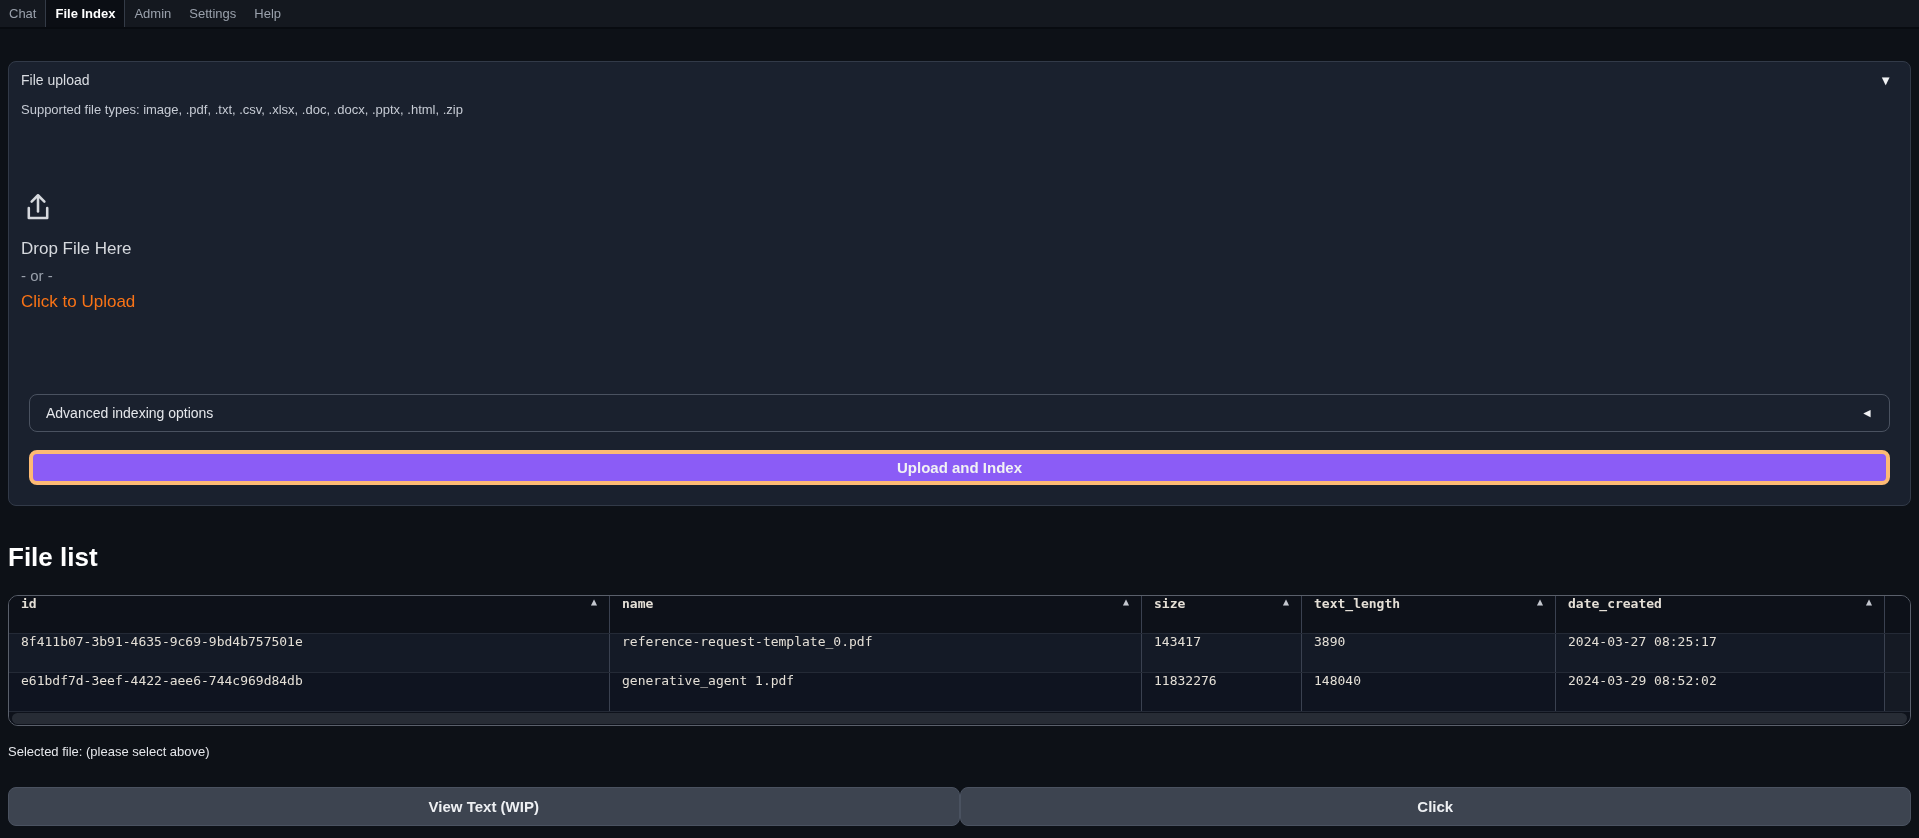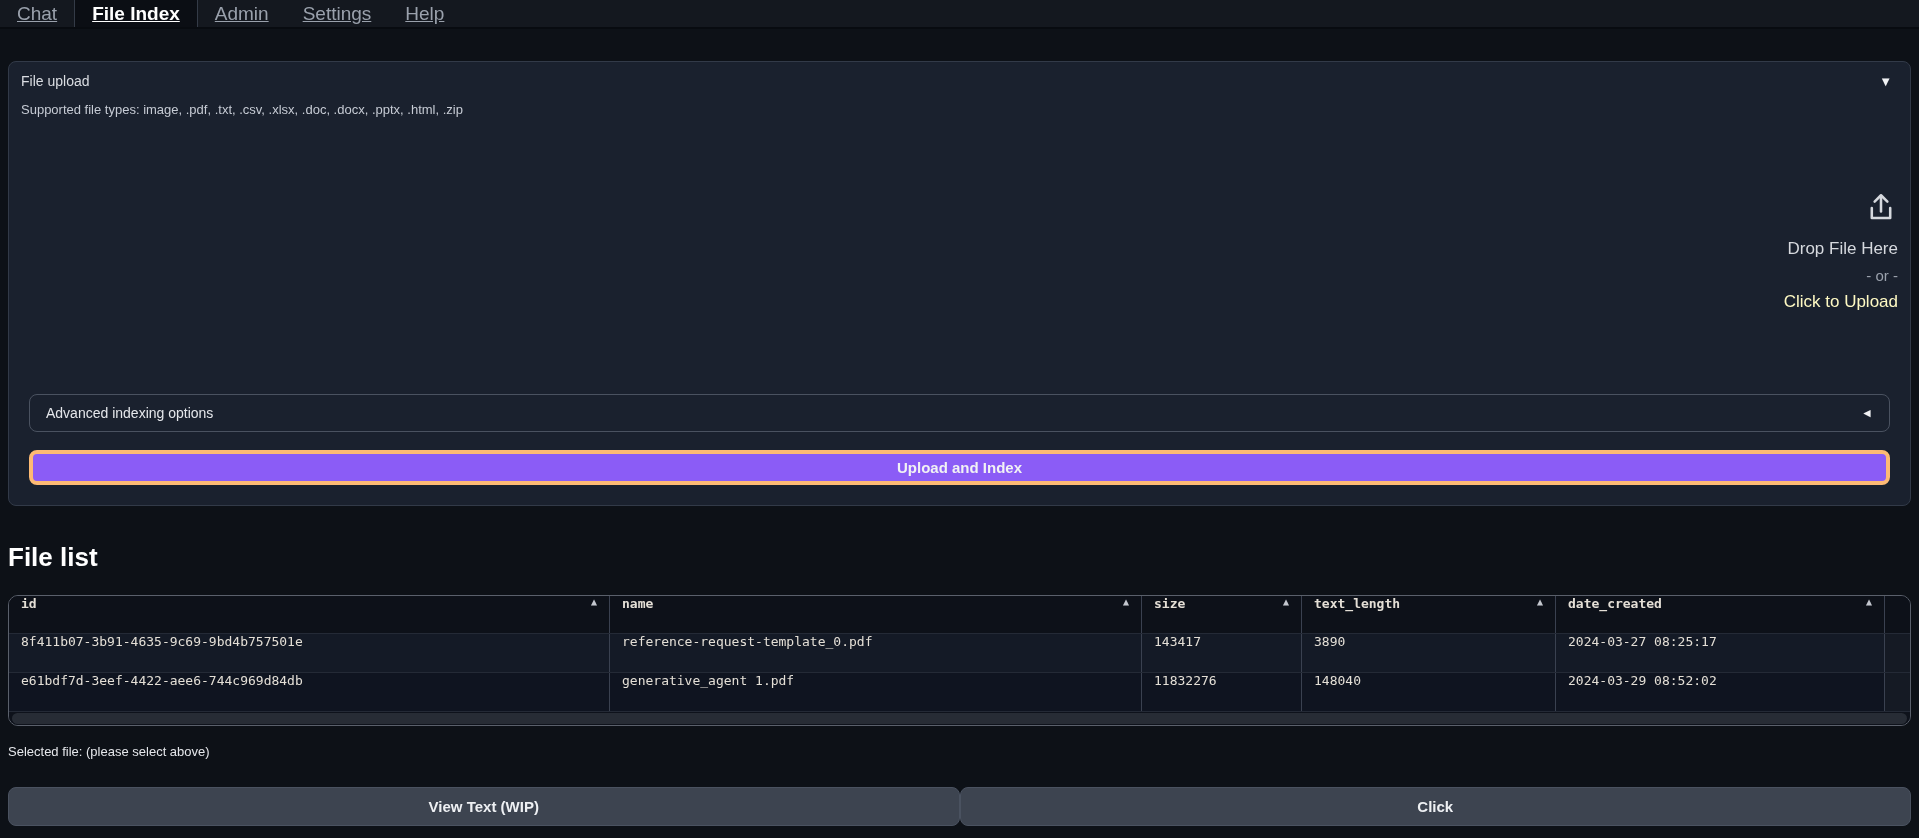--- a/index.html
+++ b/index.html
@@ -15,26 +15,25 @@
   
   .tabbar {
     height:29px;
     background:#14181f;
     border-bottom:2px solid #080b10;
     display:flex;
     align-items:stretch;
   }
   .tab {
     display:flex; align-items:center;
-    padding:0 17px;
-    font-size:19px;
+    padding:0 9px;
+    font-size:13px;
     color:#9aa1ac;
     cursor:pointer;
     white-space:nowrap;
-    text-decoration:underline;
   }
   .tab.active {
     background:#0b0e14;
     color:#ffffff;
     border-left:1px solid #343b47;
     border-right:1px solid #343b47;
     font-weight:600;
   }
 
   .content { padding:0 8px; }
@@ -44,41 +43,41 @@
     margin-top:32px;
     height:445px;
     background:#1a212e;
     border:1px solid #323a48;
     border-radius:8px;
     padding:10px 12px 12px 12px;
     display:flex;
     flex-direction:column;
   }
   .panel-head {
-    display:flex; justify-content:space-between; align-items:flex-end;
+    display:flex; justify-content:space-between; align-items:center;
     height:17px;
     cursor:pointer;
   }
   .panel-title { font-size:14px; color:#dadde2; }
   .collapse-arrow { font-size:13px; color:#f1f2f4; padding-right:6px; }
   .supported {
     margin-top:13px;
     font-size:13px;
     color:#c6cbd4;
   }
   .dropzone {
     height:277px;
     display:flex; flex-direction:column;
-    align-items:flex-end; justify-content:center;
+    align-items:flex-start; justify-content:center;
     cursor:pointer;
   }
   .upload-glyph { width:34px; height:34px; margin-bottom:14px; }
   .drop-title { font-size:17px; color:#d6d9de; margin-bottom:8px; }
   .drop-or { font-size:15px; color:#9aa1ac; margin-bottom:8px; }
-  .drop-click { font-size:17px; color:#fef9c3; }
+  .drop-click { font-size:17px; color:#f97316; }
 
   .accordion {
     margin:8px 8px 0 8px;
     height:39px;
     border:1px solid #4a5260;
     border-radius:8px;
     display:flex; align-items:center; justify-content:space-between;
     padding:0 16px;
     cursor:pointer;
   }

